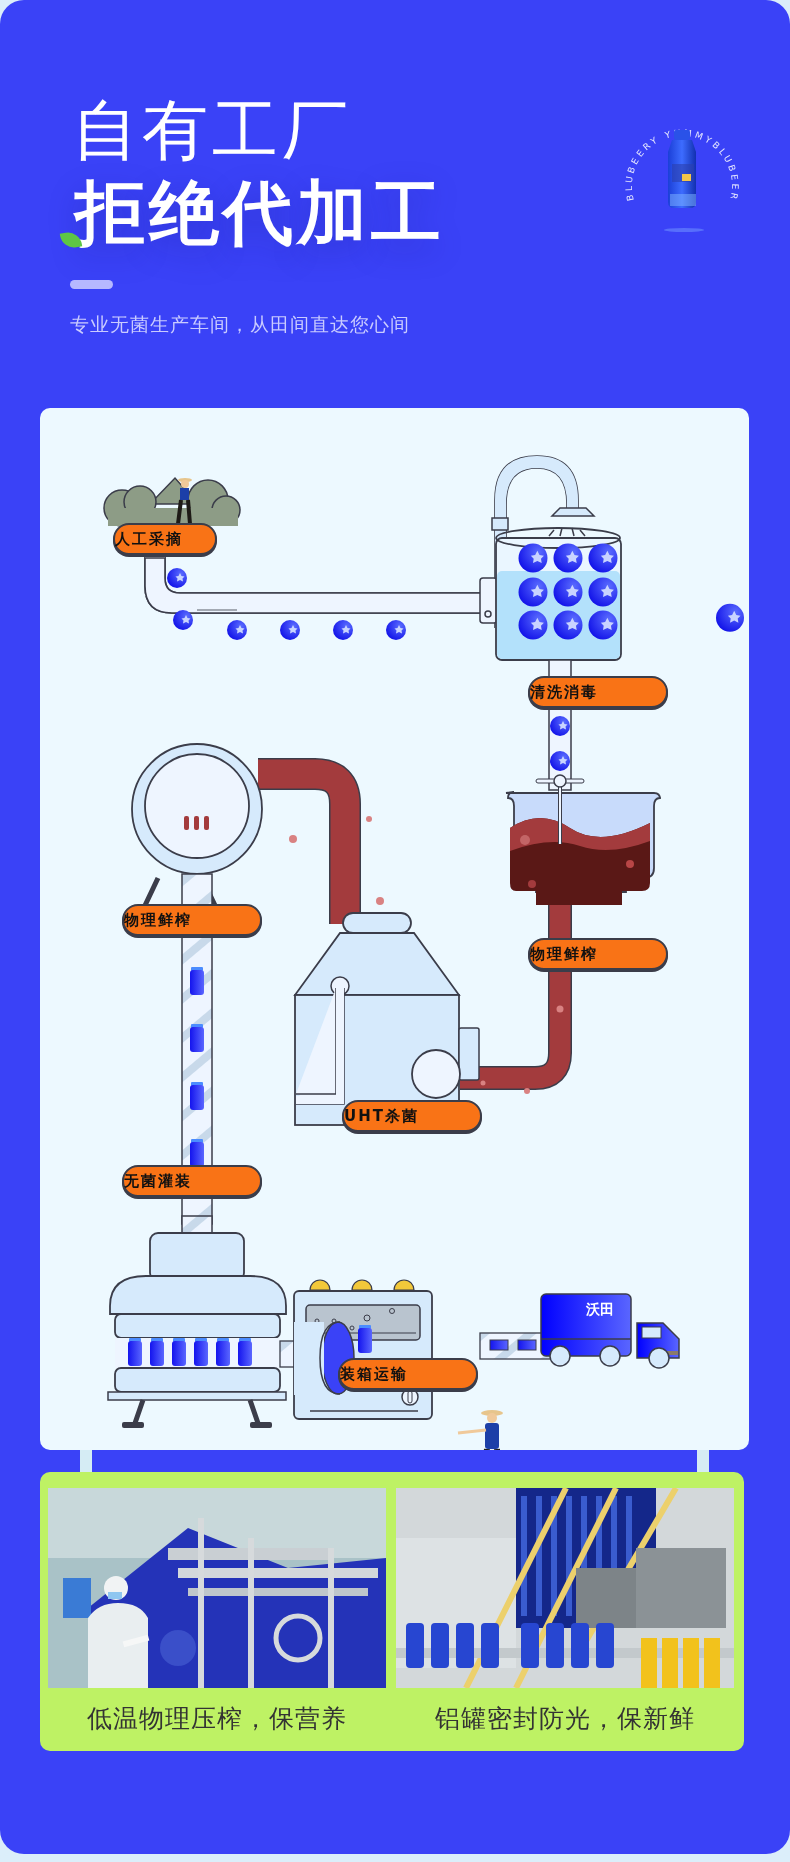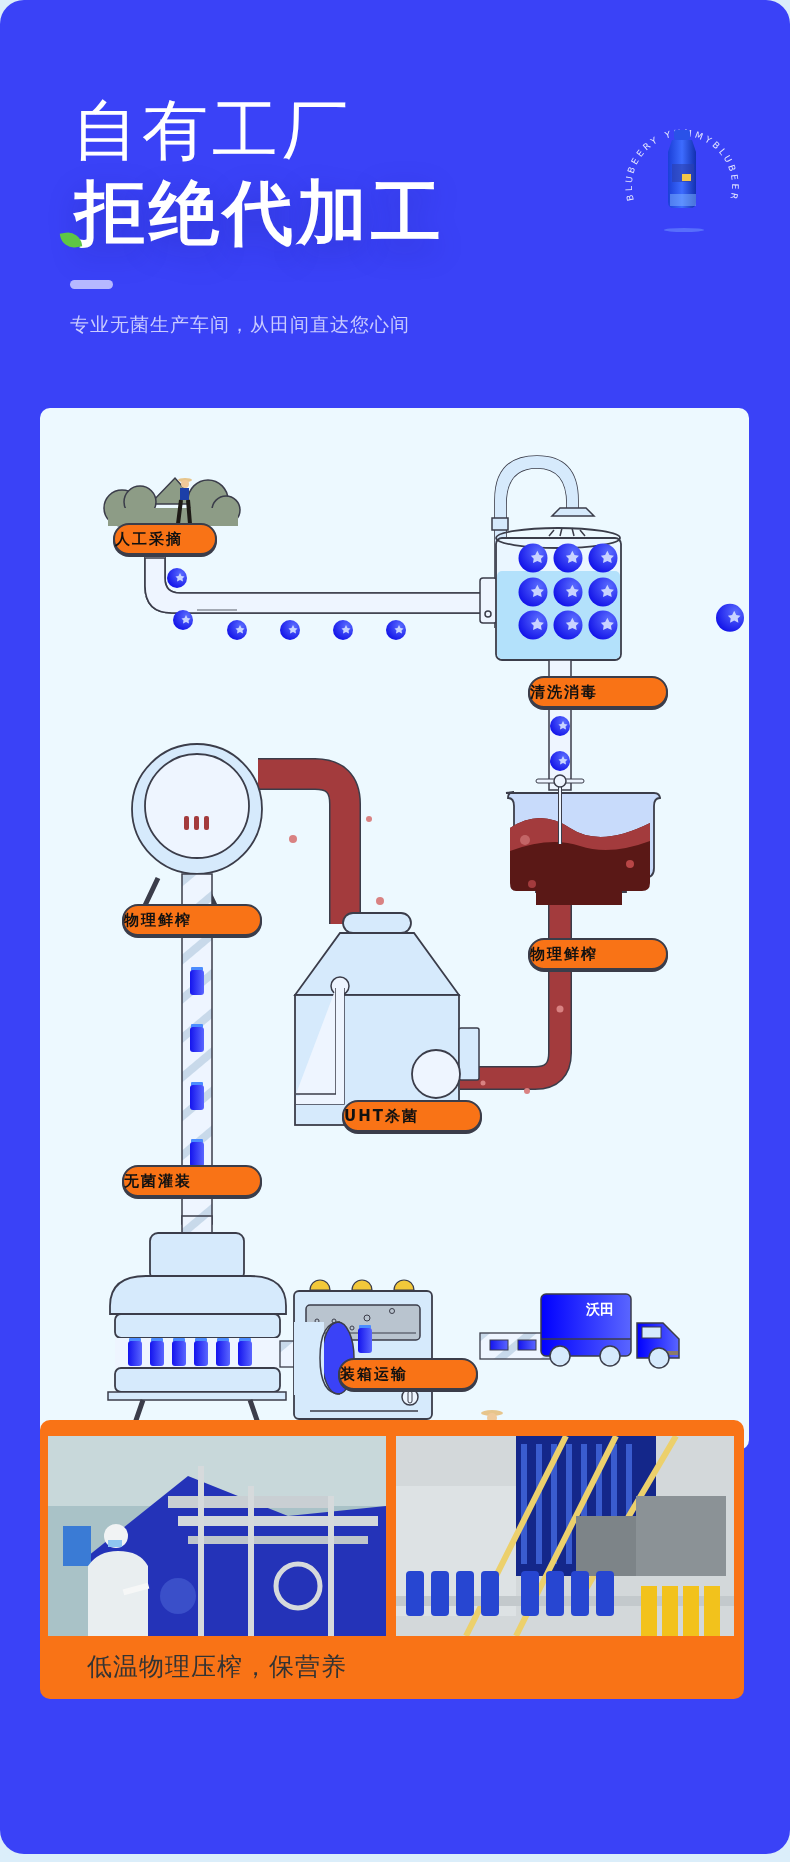--- a/index.html
+++ b/index.html
@@ -6,21 +6,21 @@
   body{width:790px;height:1862px;background:#dbeefa;font-family:"DejaVu Sans","Liberation Sans",sans-serif;overflow:hidden;position:relative;}
   .page{position:absolute;left:0;top:0;width:790px;height:1854px;background:#3a42f7;border-radius:24px;overflow:hidden;}
   .t1{position:absolute;left:72px;top:98px;font-size:66px;color:#fff;font-weight:300;letter-spacing:4px;line-height:1;}
   .t2{position:absolute;left:68px;top:178px;font-size:70px;color:#fff;font-weight:bold;letter-spacing:4px;line-height:1;text-shadow:0 10px 30px rgba(20,20,120,.25);margin-left:7px;}
   .leaf{position:absolute;left:61px;top:232px;width:20px;height:16px;background:#5ec645;border-radius:0 14px 0 14px;transform:rotate(-10deg);}
   .bar{position:absolute;left:70px;top:280px;width:43px;height:9px;background:#b6b8ff;border-radius:5px;}
   .sub{position:absolute;left:70px;top:312px;font-size:19px;color:#c9cbff;letter-spacing:1px;}
   .badge{position:absolute;left:612px;top:108px;width:140px;height:140px;}
   .card{position:absolute;left:40px;top:408px;width:709px;height:1042px;background:#edf9ff;border-radius:10px;}
   .conn{position:absolute;top:1450px;width:12px;height:22px;background:#d5ecf4;}
-  .card2{position:absolute;left:40px;top:1420px;width:704px;height:279px;background:#f97316;border-radius:10px;}
+  .card2{position:absolute;left:40px;top:1472px;width:704px;height:279px;background:#bef264;border-radius:10px;}
   .photo{position:absolute;top:16px;width:338px;height:200px;overflow:hidden;}
   .cap{position:absolute;top:230px;width:338px;text-align:center;font-size:25px;color:#333;letter-spacing:1px;}
   .lbl{position:absolute;height:28px;border:2px solid #3b3d4a;border-radius:16px;background:#f97316;text-align:left;font-size:15px;font-weight:bold;line-height:28px;color:#111;letter-spacing:2px;box-shadow:0 2px 0 #3b3d4a;}
   svg text{font-family:"DejaVu Sans",sans-serif;}
 </style>
 </head>
 <body>
 
 <div class="page">
   <div class="t1">自有工厂</div>
@@ -346,14 +346,15 @@
           </g>
         <g fill="#f2c21c">
             <rect x="245" y="150" width="16" height="50"></rect>
             <rect x="266" y="150" width="16" height="50"></rect>
             <rect x="287" y="150" width="16" height="50"></rect>
             <rect x="308" y="150" width="16" height="50"></rect>
           </g>
       </svg>
     </div>
     <div class="cap" style="left:8px;">低温物理压榨，保营养</div>
+    <div class="cap" style="left:356px;">铝罐密封防光，保新鲜</div>
   </div>
 </div>
 
 </body></html>

